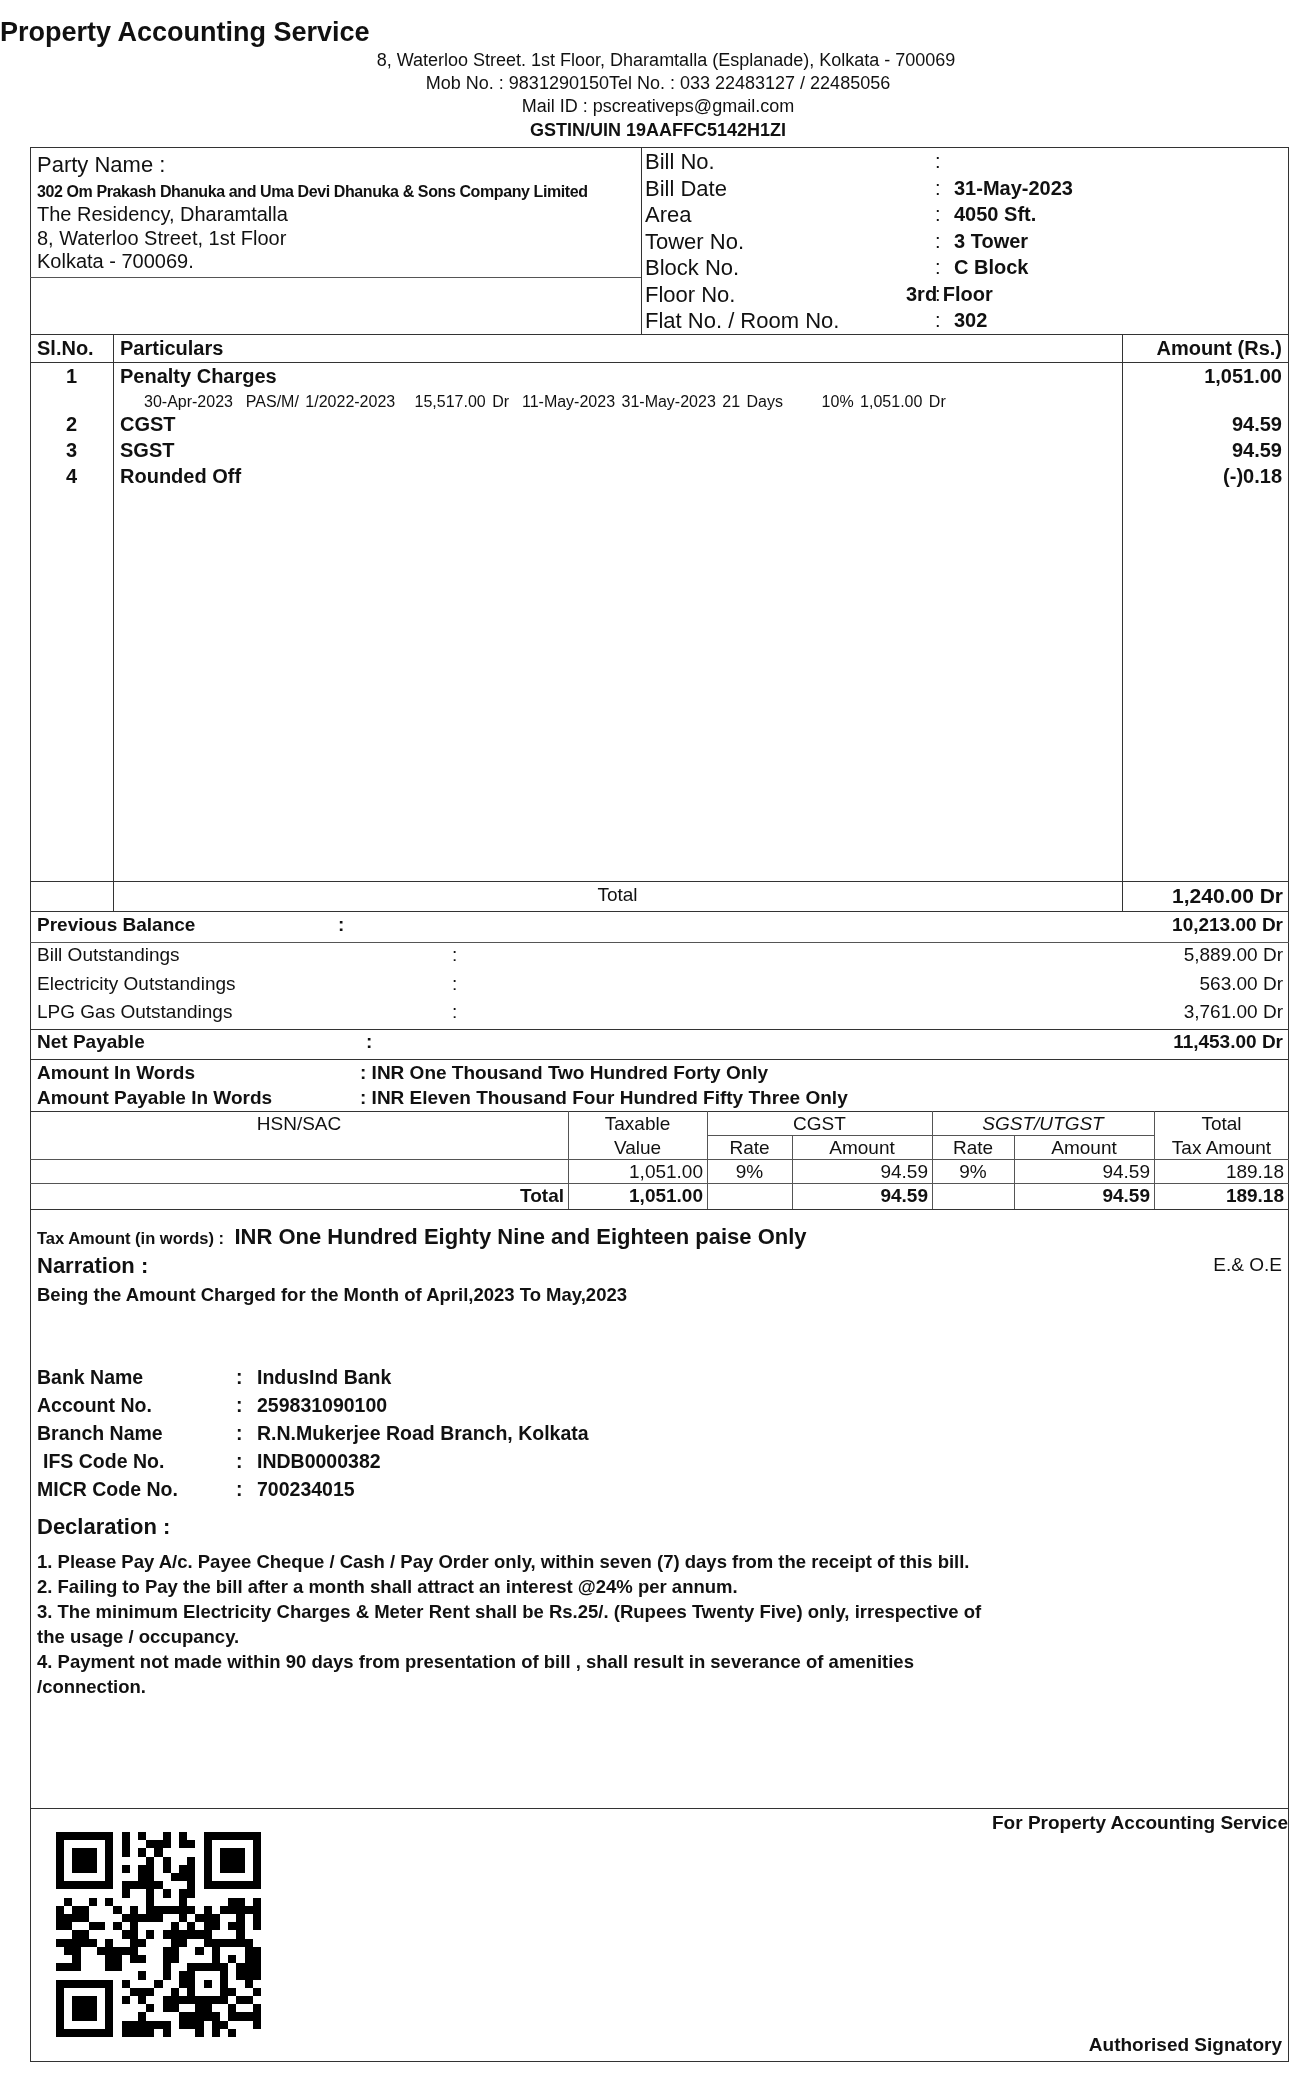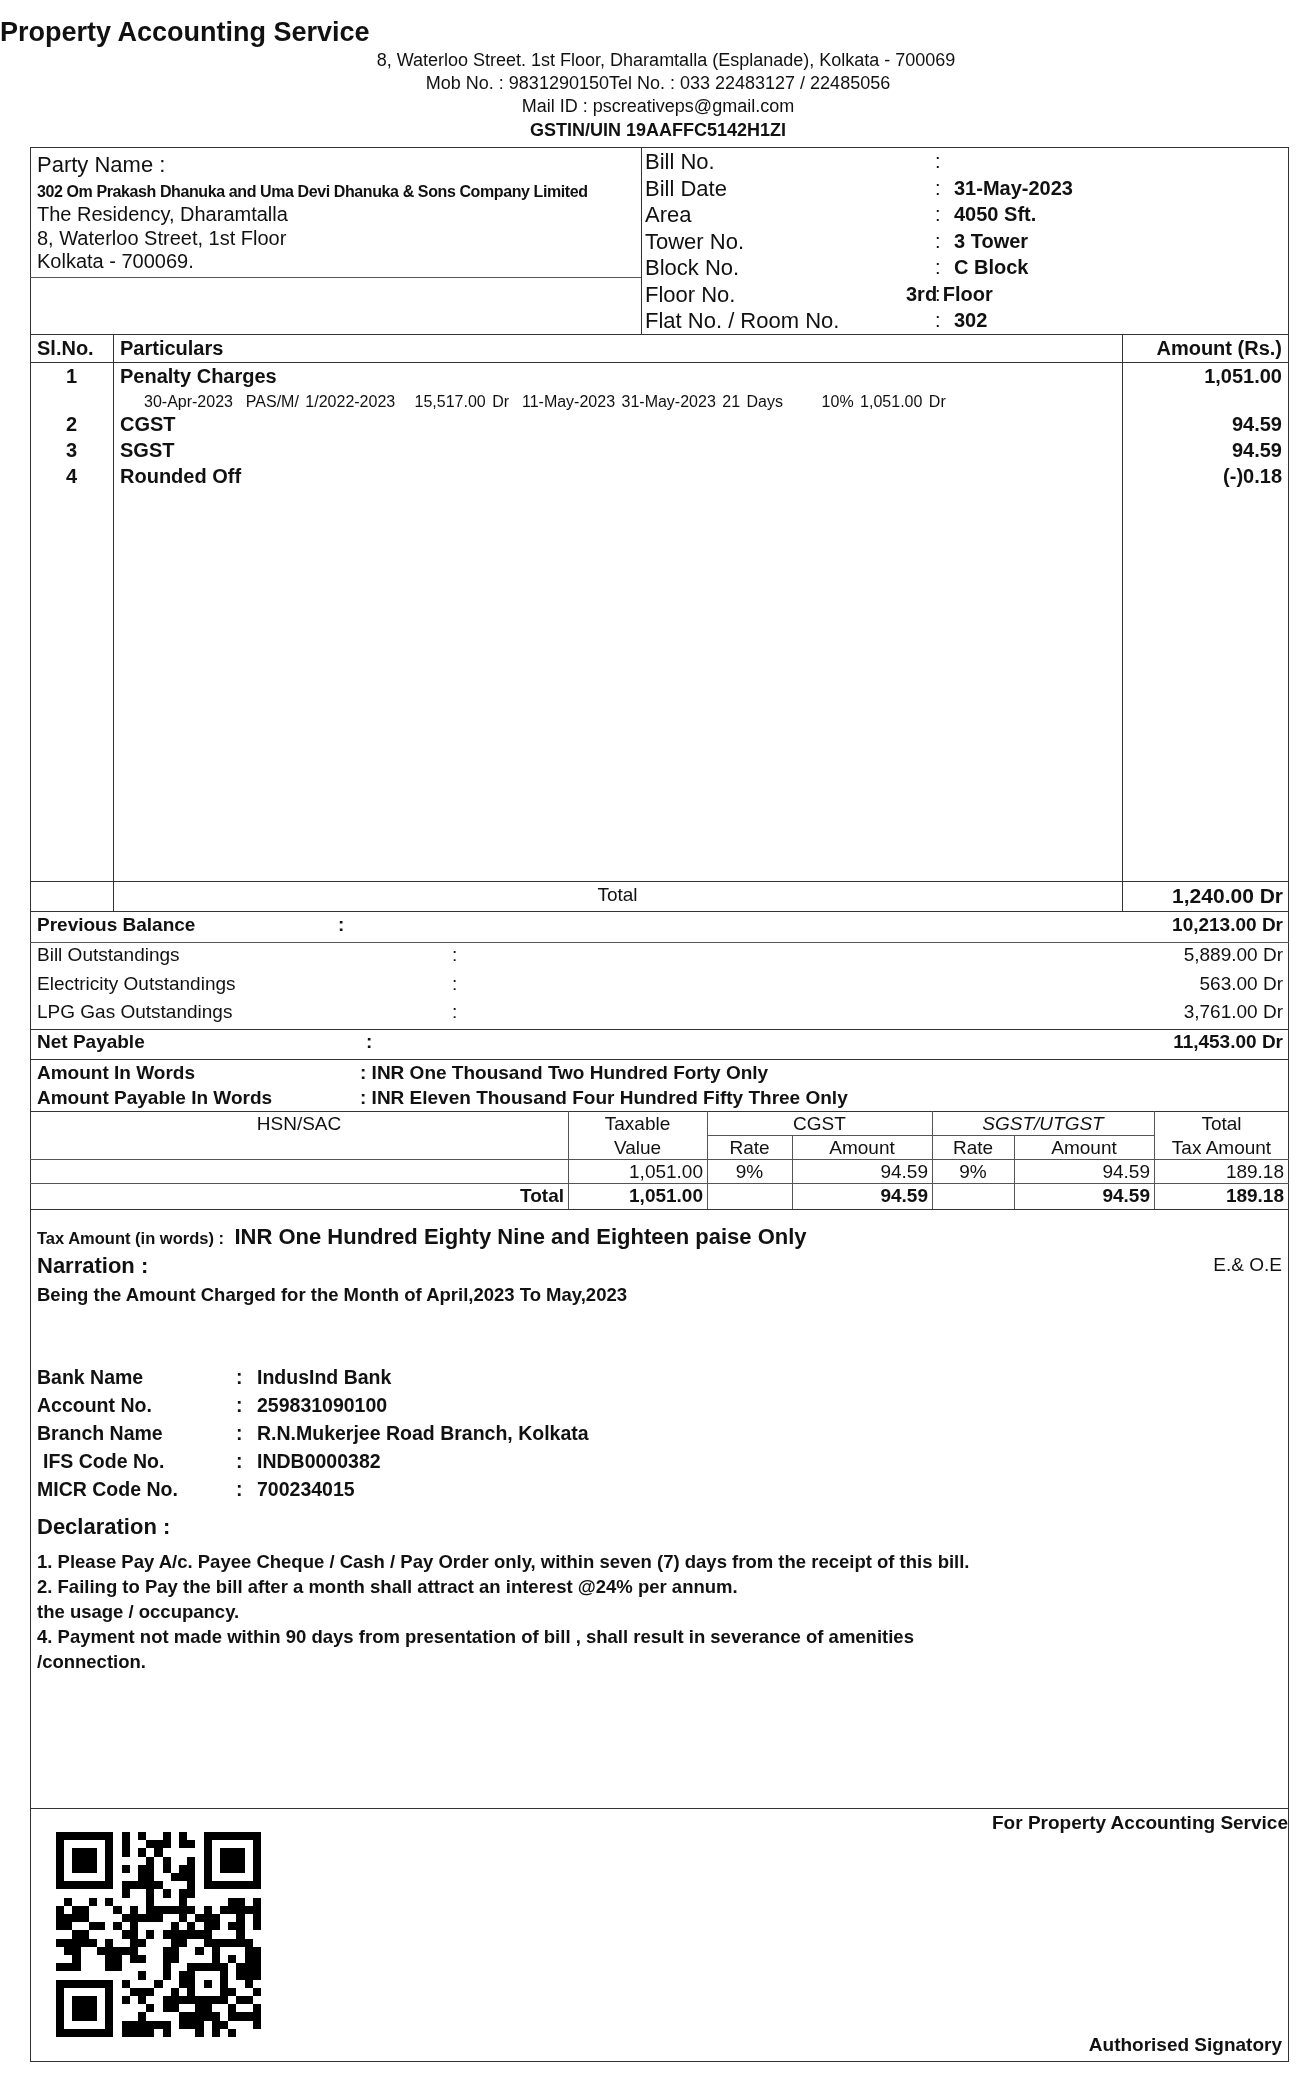--- a/index.html
+++ b/index.html
@@ -210,20 +210,21 @@
     <div class="abs b" style="left:257px; top:1450px; font-size:19.5px;">INDB0000382</div>
     <div class="abs b" style="left:37px; top:1478px; font-size:19.5px;">MICR Code No.</div>
     <div class="abs b" style="left:236px; top:1478px; font-size:19.5px;">:</div>
     <div class="abs b" style="left:257px; top:1478px; font-size:19.5px;">700234015</div>
   </div>
 
 <div class="abs b" style="left:37px; top:1514px; font-size:22px;">Declaration :</div>
 <div class="abs dec" style="left:37px; top:1549px;">
   <div>1. Please Pay A/c. Payee Cheque / Cash / Pay Order only, within seven (7) days from the receipt of this bill.</div>
   <div>2. Failing to Pay the bill after a month shall attract an interest @24%  per annum.</div>
+  <div>3. The minimum Electricity Charges &amp; Meter Rent shall be Rs.25/. (Rupees Twenty Five) only, irrespective of</div>
   <div>the usage / occupancy.</div>
   <div>4. Payment not made within 90 days from presentation of bill , shall result in severance of amenities</div>
   <div>/connection.</div>
 </div>
 
 <svg id="qr" class="abs" style="left:56px; top:1832px;" width="205" height="205" viewBox="0 0 25 25" shape-rendering="crispEdges">
     <rect x="8" y="0" width="1" height="1" fill="#000"></rect>
     <rect x="10" y="0" width="1" height="1" fill="#000"></rect>
     <rect x="13" y="0" width="1" height="1" fill="#000"></rect>
     <rect x="15" y="0" width="1" height="1" fill="#000"></rect>

